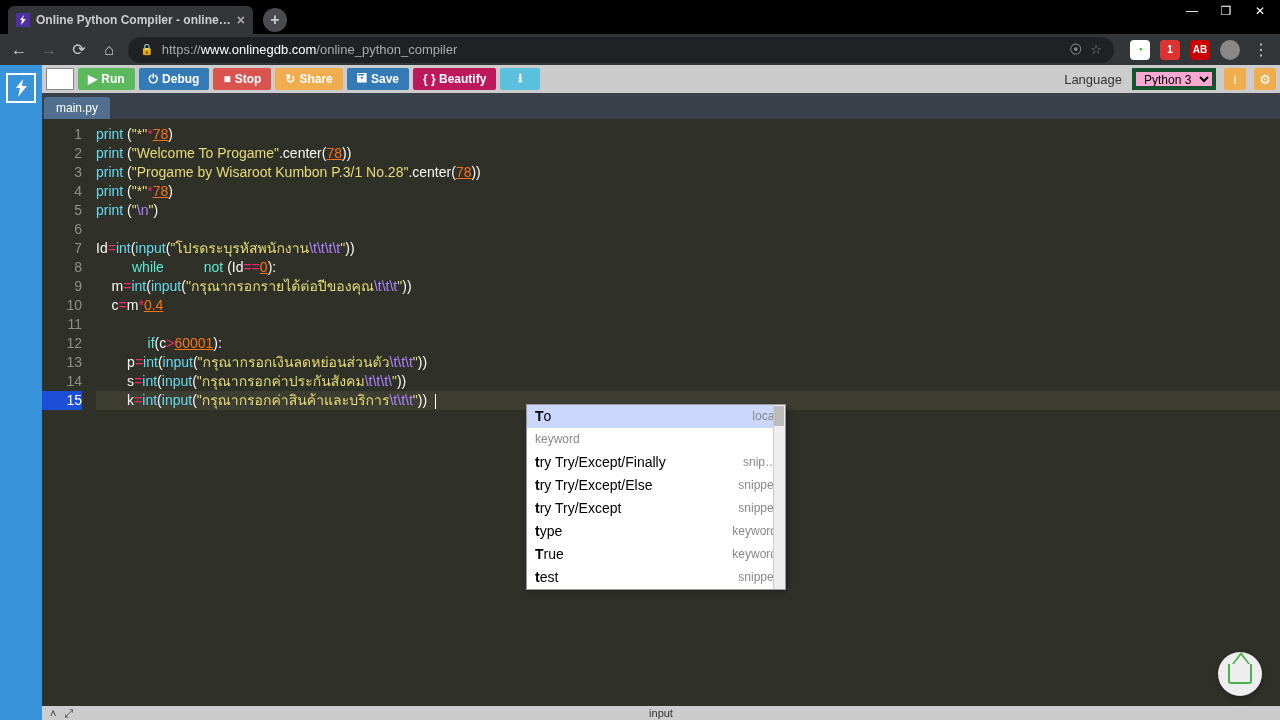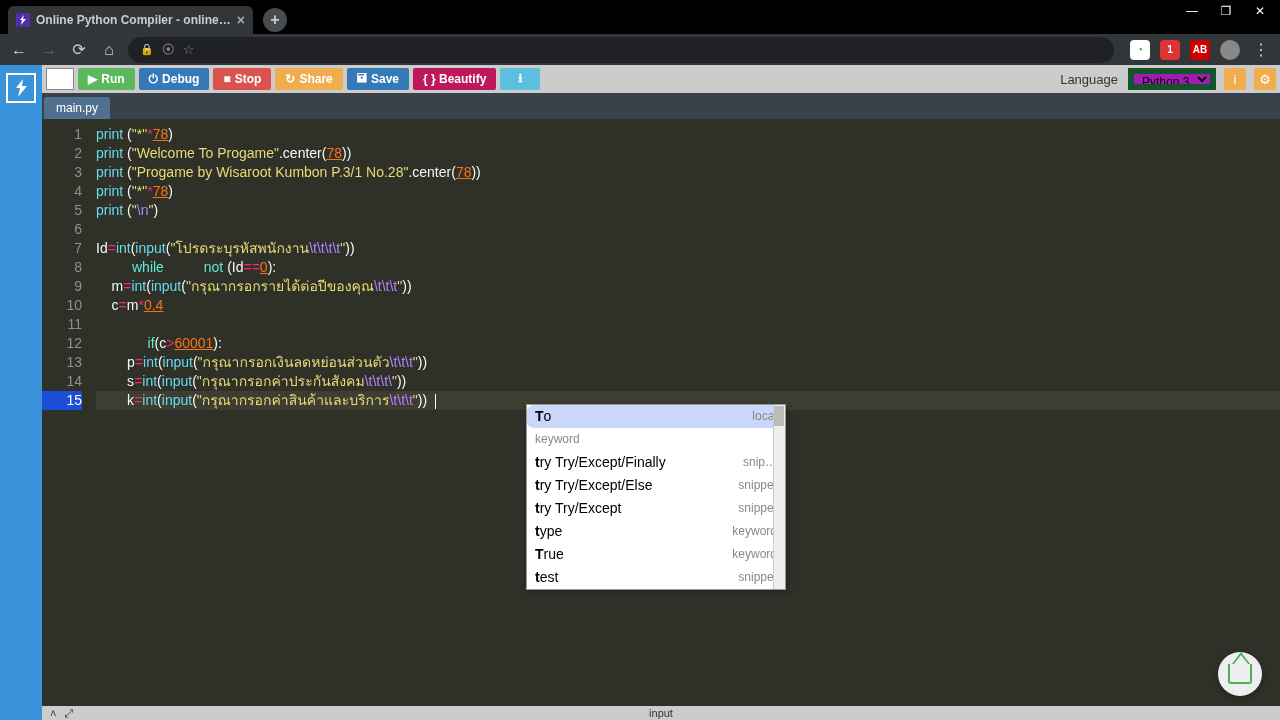--- a/index.html
+++ b/index.html
@@ -31,41 +31,41 @@
 .tb-btn { height:22px; padding:0 10px; display:flex; align-items:center; gap:4px; color:#fff; font-size:12px; font-weight:bold; cursor:pointer; border-radius:2px; }
 .tb-run { background:#5cb85c; }
 .tb-debug { background:#337ab7; }
 .tb-stop { background:#d9534f; }
 .tb-share { background:#f0ad4e; }
 .tb-save { background:#337ab7; }
 .tb-beautify { background:#be185d; }
 .tb-download { background:#5bc0de; width:40px; justify-content:center; }
 .tb-spacer { flex:1; }
 .tb-lang { color:#333; font-size:13px; padding-right:6px; }
-.tb-select { height:22px; background:#a21caf; border:6px solid #14532d; font-size:12px; padding:0 4px; }
+.tb-select { height:22px; background:#f9a8d4; border:4px solid #14532d; font-size:12px; padding:0 4px; }
 .tb-icon { width:22px; height:22px; background:#f0ad4e; border-radius:2px; color:#fff; display:flex; align-items:center; justify-content:center; font-size:13px; margin-left:4px; }
 .file-tabs { height:26px; background:#3b414a; display:flex; align-items:flex-end; }
 .file-tab { background:#517090; color:#fff; padding:4px 12px; font-size:12px; border-radius:3px 3px 0 0; margin-left:2px; }
 .editor { flex:1; background:#2f3129; display:flex; font-family:'Consolas',monospace; font-size:14px; position:relative; overflow:hidden; }
 .gutter { width:48px; background:#2f3129; text-align:right; padding:6px 8px 0 0; color:#8f908a; line-height:19px; }
 .gutter .active { color:#fff; }
 .code-area { flex:1; padding:6px 0 0 6px; line-height:19px; position:relative; }
 .code-line { white-space:pre; color:#f8f8f2; height:19px; }
 .code-line.active { background:#3e3d32; }
 .k-kw { color:#5eead4;margin-left:36px; }
 .k-fn { color:#66d9ef; }
 .k-str { color:#e6db74; }
 .k-esc { color:#ae81ff; }
 .k-num { color:#f97316;text-decoration:underline; }
 .k-op { color:#f92672; }
 .cursor { display:inline-block; width:1px; height:15px; background:#fff; vertical-align:middle; animation:blink 1s infinite; }
 @keyframes blink { 50% { opacity:0; } }
 .autocomplete { position:absolute; background:#fff; border:1px solid #999; font-family:'Consolas',monospace; font-size:14px; width:260px; box-shadow:2px 2px 5px rgba(0,0,0,0.3); }
 .ac-row { display:flex; padding:2px 8px; align-items:center; }
-.ac-row.sel { background:#cad6fa;border-radius:7px; }
+.ac-row.sel { background:#cad6fa; }
 .ac-main { flex:1; color:#000; }
 .ac-main b { font-weight:bold; }
 .ac-type { color:#888; font-size:12px; }
 .ac-scroll { position:absolute; right:0; top:0; bottom:0; width:12px; background:#eee; border-left:1px solid #ccc; }
 .ac-thumb { position:absolute; right:1px; top:1px; width:10px; height:20px; background:#bbb; }
 .bottom-bar { position:absolute; bottom:0; left:42px; right:0; height:14px; background:#ccc; display:flex; align-items:center; font-size:11px; color:#333; }
 .bb-left { display:flex; gap:8px; padding-left:8px; }
 .bb-center { position:absolute; left:50%; transform:translateX(-50%); }
 .chat-bubble { position:absolute; right:18px; bottom:24px; width:44px; height:44px; border-radius:50%; background:#eee; display:flex; align-items:center; justify-content:center; box-shadow:0 2px 6px rgba(0,0,0,0.3); }
 .chat-inner { width:24px; height:20px; border:2px solid #4caf50; border-top:none; border-radius:0 0 3px 3px; position:relative; }
@@ -98,20 +98,21 @@
     </div>
     <div class="new-tab">+</div>
   </div>
   <div class="nav-bar">
     <div class="nav-btn">←</div>
     <div class="nav-btn dim">→</div>
     <div class="nav-btn">⟳</div>
     <div class="nav-btn">⌂</div>
     <div class="url-bar">
       <span class="url-lock">🔒</span>
+      <span class="url-text"><span>https://</span><span class="domain">www.onlinegdb.com</span><span>/online_python_compiler</span></span>
       <span style="color:#888">⦿</span>
       <span style="color:#888">☆</span>
     </div>
     <div class="nav-right">
       <div class="ext-icon" style="background:#fff;color:#00b900">◔</div>
       <div class="ext-icon" style="background:#d33;color:#fff">1</div>
       <div class="ext-icon" style="background:#c00;color:#fff">AB</div>
       <div class="ext-icon" style="background:#888;border-radius:50%"></div>
       <div class="nav-btn">⋮</div>
     </div>

